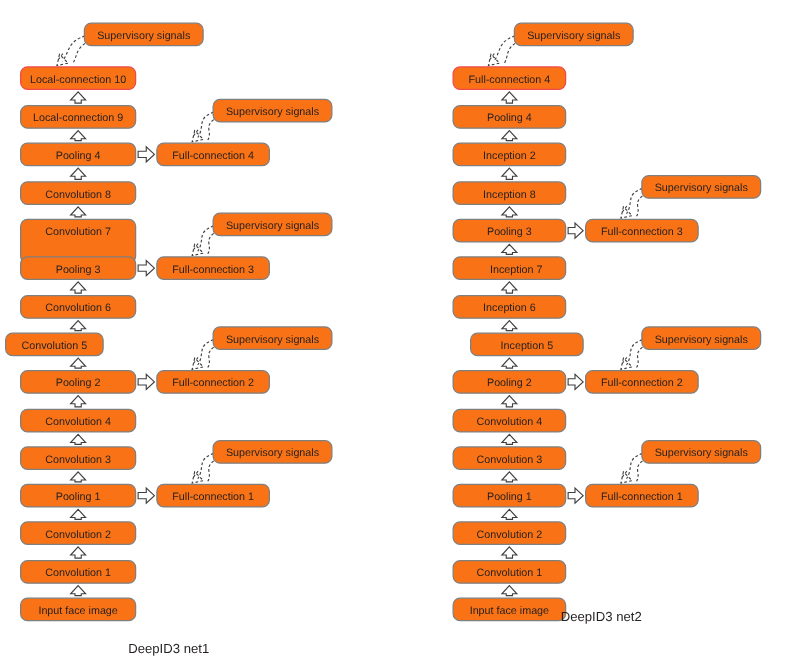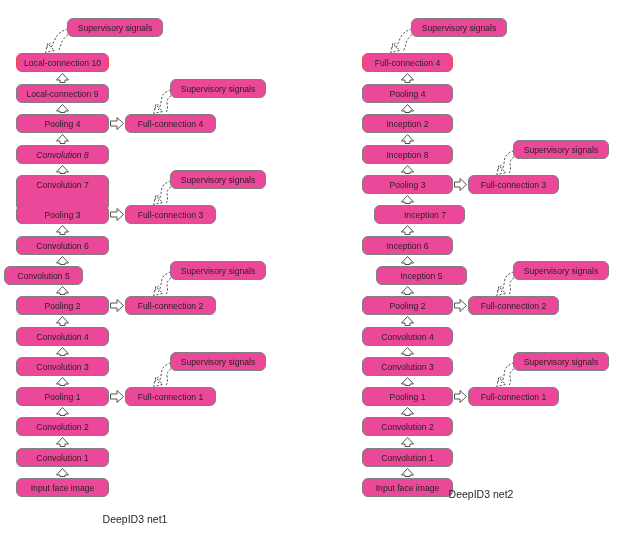--- a/index.html
+++ b/index.html
@@ -11,21 +11,21 @@
     position:relative;
   }
   #stage{position:absolute;inset:0;width:633px;height:533px;}
   svg#canvas{position:absolute;left:0;top:0;width:633px;height:533px;}
 
   .nodebox{
     position:absolute;
     box-sizing:border-box;
     border:1px solid #7f7f7f;
     border-radius:6px;
-    background:#ec4899;
+    background:#f97316;
     color:#231f20;
     font-size:8.6px;
     line-height:19px;
     text-align:center;
     white-space:nowrap;
     overflow:hidden;
   }
   .nodebox.highlight{ border:1px solid #ee4a4a; }
   .nodebox.supervisory{ font-size:8.6px; }
   .caption{
@@ -146,21 +146,21 @@
         <path d="M 514 368.68
                  C 506 374.68, 513.22 379, 509.22 385" fill="none" stroke="#3f3f3f" stroke-width="0.9" stroke-dasharray="2.2 1.8" stroke-linecap="butt"></path>
         <path d="M 498.72 377.5 L 496.72 386.5 L 505.72 384.5 Z" fill="none" stroke="#3f3f3f" stroke-width="0.9" stroke-dasharray="2.2 1.8" stroke-linecap="butt"></path>
         <path d="M 497.72 381.8 L 501.72 376.5" fill="none" stroke="#3f3f3f" stroke-width="0.9" stroke-dasharray="2.2 1.8" stroke-linecap="butt"></path>
       </g>
     </svg>
   <div id="boxes">
       <div class="nodebox highlight" style="left: 16px; top: 53px; width: 93px; height: 19px;">Local-connection 10</div>
       <div class="nodebox" style="left: 16px; top: 84px; width: 93px; height: 19px;">Local-connection 9</div>
       <div class="nodebox" style="left: 16px; top: 114px; width: 93px; height: 19px;">Pooling 4</div>
-      <div class="nodebox" style="left: 16px; top: 145px; width: 93px; height: 19px; font-style: italic;">Convolution 8</div>
+      <div class="nodebox" style="left: 16px; top: 145px; width: 93px; height: 19px;">Convolution 8</div>
       <div class="nodebox" style="left: 16px; top: 175px; width: 93px; height: 36px;">Convolution 7</div>
       <div class="nodebox" style="left: 16px; top: 205px; width: 93px; height: 19px;">Pooling 3</div>
       <div class="nodebox" style="left: 16px; top: 236px; width: 93px; height: 19px;">Convolution 6</div>
       <div class="nodebox" style="left: 4px; top: 266px; width: 79px; height: 19px;">Convolution 5</div>
       <div class="nodebox" style="left: 16px; top: 296px; width: 93px; height: 19px;">Pooling 2</div>
       <div class="nodebox" style="left: 16px; top: 327px; width: 93px; height: 19px;">Convolution 4</div>
       <div class="nodebox" style="left: 16px; top: 357px; width: 93px; height: 19px;">Convolution 3</div>
       <div class="nodebox" style="left: 16px; top: 387px; width: 93px; height: 19px;">Pooling 1</div>
       <div class="nodebox" style="left: 16px; top: 417px; width: 93px; height: 19px;">Convolution 2</div>
       <div class="nodebox" style="left: 16px; top: 448px; width: 93px; height: 19px;">Convolution 1</div>
@@ -173,21 +173,21 @@
       <div class="nodebox supervisory" style="left: 170px; top: 79px; width: 96px; height: 19px;">Supervisory signals</div>
       <div class="nodebox supervisory" style="left: 170px; top: 170px; width: 96px; height: 19px;">Supervisory signals</div>
       <div class="nodebox supervisory" style="left: 170px; top: 261px; width: 96px; height: 19px;">Supervisory signals</div>
       <div class="nodebox supervisory" style="left: 170px; top: 352px; width: 96px; height: 19px;">Supervisory signals</div>
       <div class="caption" style="left: 65px; top: 513px; width: 140px;">DeepID3 net1</div>
       <div class="nodebox highlight" style="left: 362px; top: 53px; width: 91px; height: 19px;">Full-connection 4</div>
       <div class="nodebox" style="left: 362px; top: 84px; width: 91px; height: 19px;">Pooling 4</div>
       <div class="nodebox" style="left: 362px; top: 114px; width: 91px; height: 19px;">Inception 2</div>
       <div class="nodebox" style="left: 362px; top: 145px; width: 91px; height: 19px;">Inception 8</div>
       <div class="nodebox" style="left: 362px; top: 175px; width: 91px; height: 19px;">Pooling 3</div>
-      <div class="nodebox" style="left: 374px; top: 205px; width: 91px; height: 19px; padding-left: 11px;">Inception 7</div>
+      <div class="nodebox" style="left: 362px; top: 205px; width: 91px; height: 19px; padding-left: 11px;">Inception 7</div>
       <div class="nodebox" style="left: 362px; top: 236px; width: 91px; height: 19px;">Inception 6</div>
       <div class="nodebox" style="left: 376px; top: 266px; width: 91px; height: 19px;">Inception 5</div>
       <div class="nodebox" style="left: 362px; top: 296px; width: 91px; height: 19px;">Pooling 2</div>
       <div class="nodebox" style="left: 362px; top: 327px; width: 91px; height: 19px;">Convolution 4</div>
       <div class="nodebox" style="left: 362px; top: 357px; width: 91px; height: 19px;">Convolution 3</div>
       <div class="nodebox" style="left: 362px; top: 387px; width: 91px; height: 19px;">Pooling 1</div>
       <div class="nodebox" style="left: 362px; top: 417px; width: 91px; height: 19px;">Convolution 2</div>
       <div class="nodebox" style="left: 362px; top: 448px; width: 91px; height: 19px;">Convolution 1</div>
       <div class="nodebox" style="left: 362px; top: 478px; width: 91px; height: 19px;">Input face image</div>
       <div class="nodebox" style="left: 468px; top: 175px; width: 91px; height: 19px;">Full-connection 3</div>

